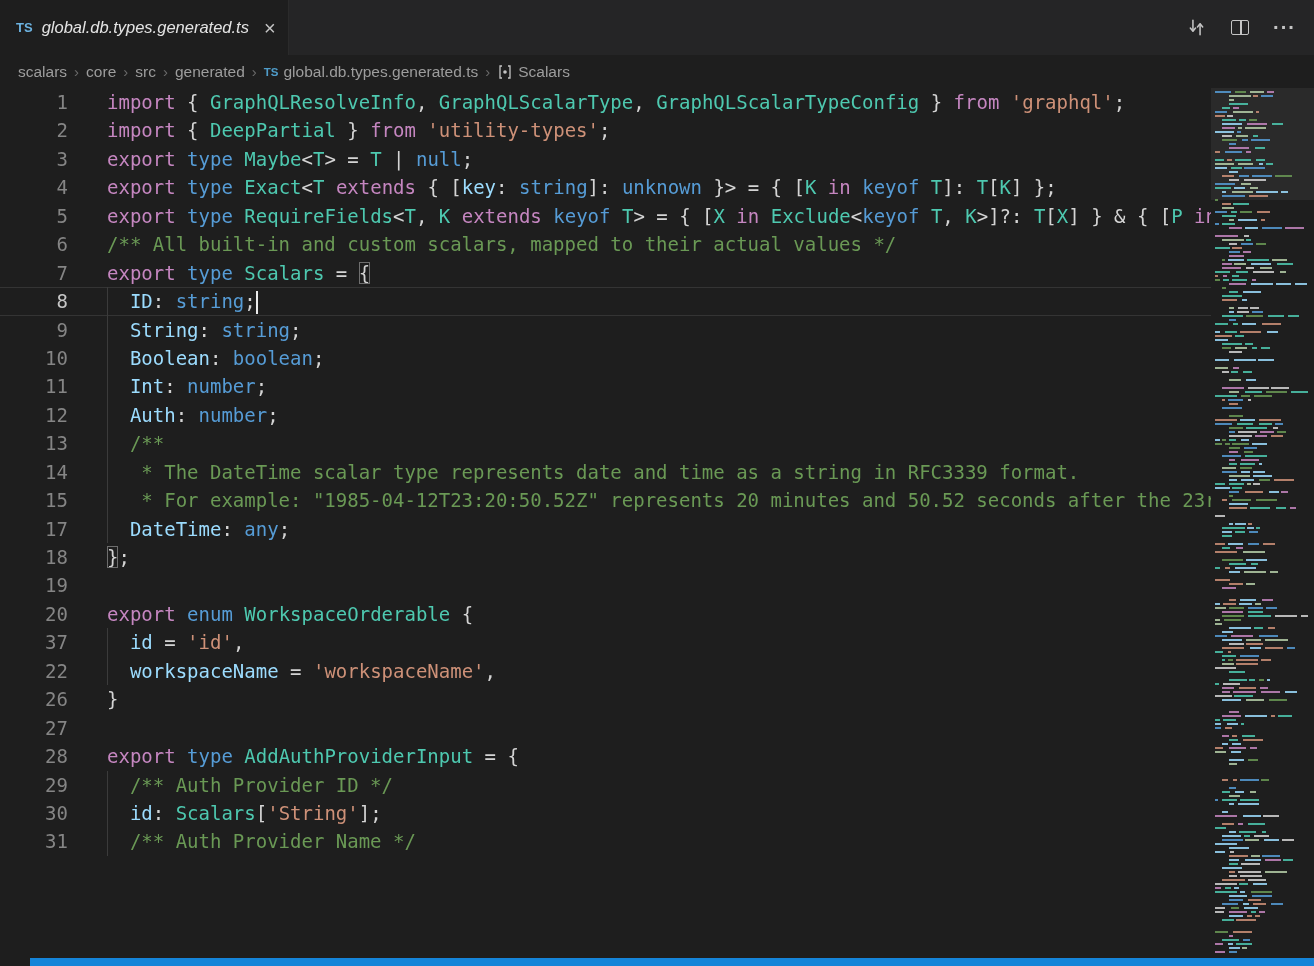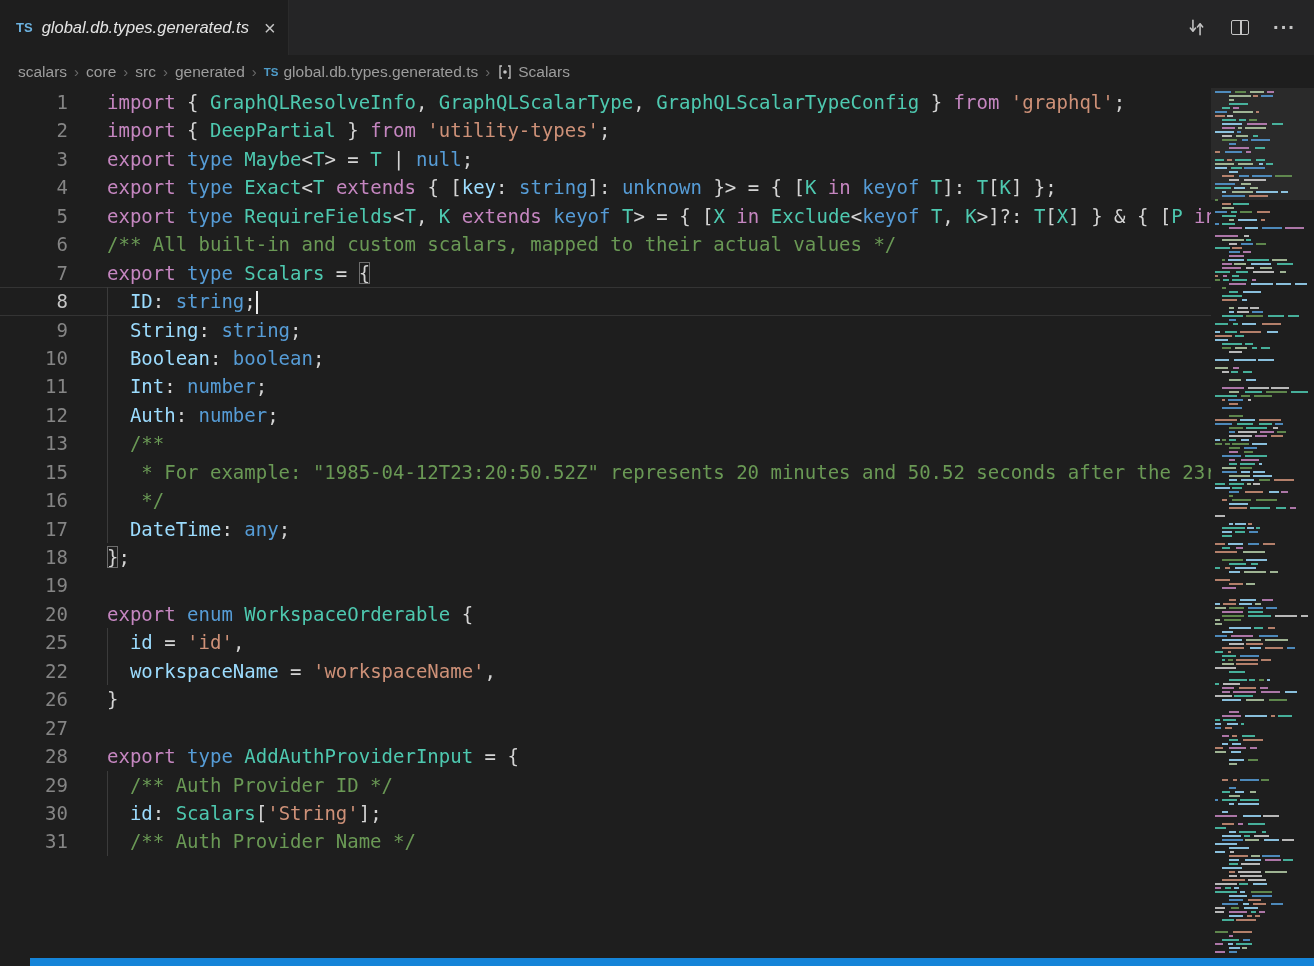--- a/index.html
+++ b/index.html
@@ -121,27 +121,27 @@
         <div class="row"><span class="gutter">4</span><span class="content"><span class="t-kw">export</span><span class="t-pun"> </span><span class="t-kw2">type</span><span class="t-pun"> </span><span class="t-type">Exact</span><span class="t-pun">&lt;</span><span class="t-type">T</span><span class="t-pun"> </span><span class="t-kw">extends</span><span class="t-pun"> { [</span><span class="t-var">key</span><span class="t-pun">: </span><span class="t-kw2">string</span><span class="t-pun">]: </span><span class="t-kw2">unknown</span><span class="t-pun"> }&gt; = { [</span><span class="t-type">K</span><span class="t-pun"> </span><span class="t-kw">in</span><span class="t-pun"> </span><span class="t-kw2">keyof</span><span class="t-pun"> </span><span class="t-type">T</span><span class="t-pun">]: </span><span class="t-type">T</span><span class="t-pun">[</span><span class="t-type">K</span><span class="t-pun">] };</span></span></div>
         <div class="row"><span class="gutter">5</span><span class="content"><span class="t-kw">export</span><span class="t-pun"> </span><span class="t-kw2">type</span><span class="t-pun"> </span><span class="t-type">RequireFields</span><span class="t-pun">&lt;</span><span class="t-type">T</span><span class="t-pun">, </span><span class="t-type">K</span><span class="t-pun"> </span><span class="t-kw">extends</span><span class="t-pun"> </span><span class="t-kw2">keyof</span><span class="t-pun"> </span><span class="t-type">T</span><span class="t-pun">&gt; = { [</span><span class="t-type">X</span><span class="t-pun"> </span><span class="t-kw">in</span><span class="t-pun"> </span><span class="t-type">Exclude</span><span class="t-pun">&lt;</span><span class="t-kw2">keyof</span><span class="t-pun"> </span><span class="t-type">T</span><span class="t-pun">, </span><span class="t-type">K</span><span class="t-pun">&gt;]?: </span><span class="t-type">T</span><span class="t-pun">[</span><span class="t-type">X</span><span class="t-pun">] } &amp; { [</span><span class="t-type">P</span><span class="t-pun"> </span><span class="t-kw">in</span></span></div>
         <div class="row"><span class="gutter">6</span><span class="content"><span class="t-com">/** All built-in and custom scalars, mapped to their actual values */</span></span></div>
         <div class="row"><span class="gutter">7</span><span class="content"><span class="t-kw">export</span><span class="t-pun"> </span><span class="t-kw2">type</span><span class="t-pun"> </span><span class="t-type">Scalars</span><span class="t-pun"> = </span><span class="t-brk">{</span></span></div>
         <div class="row current"><span class="gutter">8</span><span class="content"><span class="guide"></span><span class="t-pun">  </span><span class="t-var">ID</span><span class="t-pun">: </span><span class="t-kw2">string</span><span class="t-pun">;</span><span class="cursor"></span></span></div>
         <div class="row"><span class="gutter">9</span><span class="content"><span class="guide"></span><span class="t-pun">  </span><span class="t-var">String</span><span class="t-pun">: </span><span class="t-kw2">string</span><span class="t-pun">;</span></span></div>
         <div class="row"><span class="gutter">10</span><span class="content"><span class="guide"></span><span class="t-pun">  </span><span class="t-var">Boolean</span><span class="t-pun">: </span><span class="t-kw2">boolean</span><span class="t-pun">;</span></span></div>
         <div class="row"><span class="gutter">11</span><span class="content"><span class="guide"></span><span class="t-pun">  </span><span class="t-var">Int</span><span class="t-pun">: </span><span class="t-kw2">number</span><span class="t-pun">;</span></span></div>
         <div class="row"><span class="gutter">12</span><span class="content"><span class="guide"></span><span class="t-pun">  </span><span class="t-var">Auth</span><span class="t-pun">: </span><span class="t-kw2">number</span><span class="t-pun">;</span></span></div>
         <div class="row"><span class="gutter">13</span><span class="content"><span class="guide"></span><span class="t-com">  /**</span></span></div>
+        <div class="row"><span class="gutter">14</span><span class="content"><span class="guide"></span><span class="t-com">   * The DateTime scalar type represents date and time as a string in RFC3339 format.</span></span></div>
         <div class="row"><span class="gutter">15</span><span class="content"><span class="guide"></span><span class="t-com">   * For example: "1985-04-12T23:20:50.52Z" represents 20 minutes and 50.52 seconds after the 23rd hour of April 12th, 1985 in UTC.</span></span></div>
-        <div class="row"><span class="gutter">16</span><span class="content"><span class="guide"></span><span class="t-com">   */</span></span></div>
         <div class="row"><span class="gutter">17</span><span class="content"><span class="guide"></span><span class="t-pun">  </span><span class="t-var">DateTime</span><span class="t-pun">: </span><span class="t-kw2">any</span><span class="t-pun">;</span></span></div>
         <div class="row"><span class="gutter">18</span><span class="content"><span class="t-brk">}</span><span class="t-pun">;</span></span></div>
         <div class="row"><span class="gutter">19</span><span class="content"></span></div>
         <div class="row"><span class="gutter">20</span><span class="content"><span class="t-kw">export</span><span class="t-pun"> </span><span class="t-kw2">enum</span><span class="t-pun"> </span><span class="t-type">WorkspaceOrderable</span><span class="t-pun"> {</span></span></div>
-        <div class="row"><span class="gutter">25</span><span class="content"><span class="guide"></span><span class="t-pun">  </span><span class="t-var">id</span><span class="t-pun"> = </span><span class="t-str">'id'</span><span class="t-pun">,</span></span></div>
+        <div class="row"><span class="gutter">37</span><span class="content"><span class="guide"></span><span class="t-pun">  </span><span class="t-var">id</span><span class="t-pun"> = </span><span class="t-str">'id'</span><span class="t-pun">,</span></span></div>
         <div class="row"><span class="gutter">22</span><span class="content"><span class="guide"></span><span class="t-pun">  </span><span class="t-var">workspaceName</span><span class="t-pun"> = </span><span class="t-str">'workspaceName'</span><span class="t-pun">,</span></span></div>
         <div class="row"><span class="gutter">26</span><span class="content"><span class="t-pun">}</span></span></div>
         <div class="row"><span class="gutter">27</span><span class="content"></span></div>
         <div class="row"><span class="gutter">28</span><span class="content"><span class="t-kw">export</span><span class="t-pun"> </span><span class="t-kw2">type</span><span class="t-pun"> </span><span class="t-type">AddAuthProviderInput</span><span class="t-pun"> = {</span></span></div>
         <div class="row"><span class="gutter">29</span><span class="content"><span class="guide"></span><span class="t-com">  /** Auth Provider ID */</span></span></div>
         <div class="row"><span class="gutter">30</span><span class="content"><span class="guide"></span><span class="t-pun">  </span><span class="t-var">id</span><span class="t-pun">: </span><span class="t-type">Scalars</span><span class="t-pun">[</span><span class="t-str">'String'</span><span class="t-pun">];</span></span></div>
         <div class="row"><span class="gutter">31</span><span class="content"><span class="guide"></span><span class="t-com">  /** Auth Provider Name */</span></span></div>
       </div>
     <div class="minimap" id="minimap">
       <div class="minimap-slider"></div>

